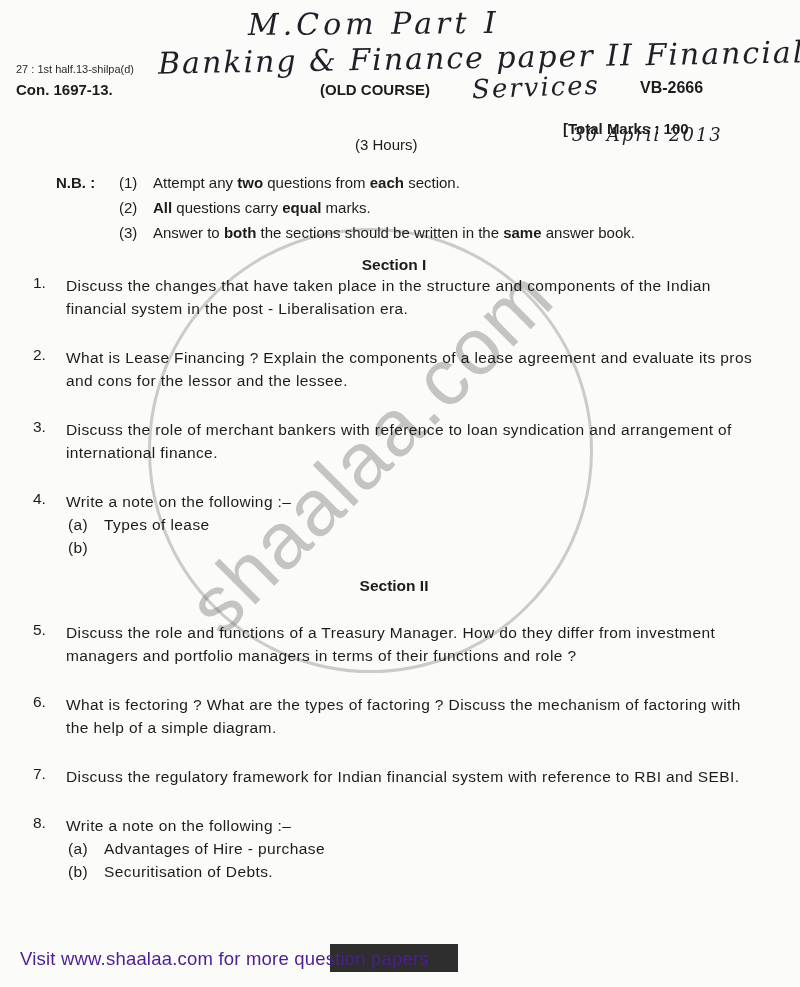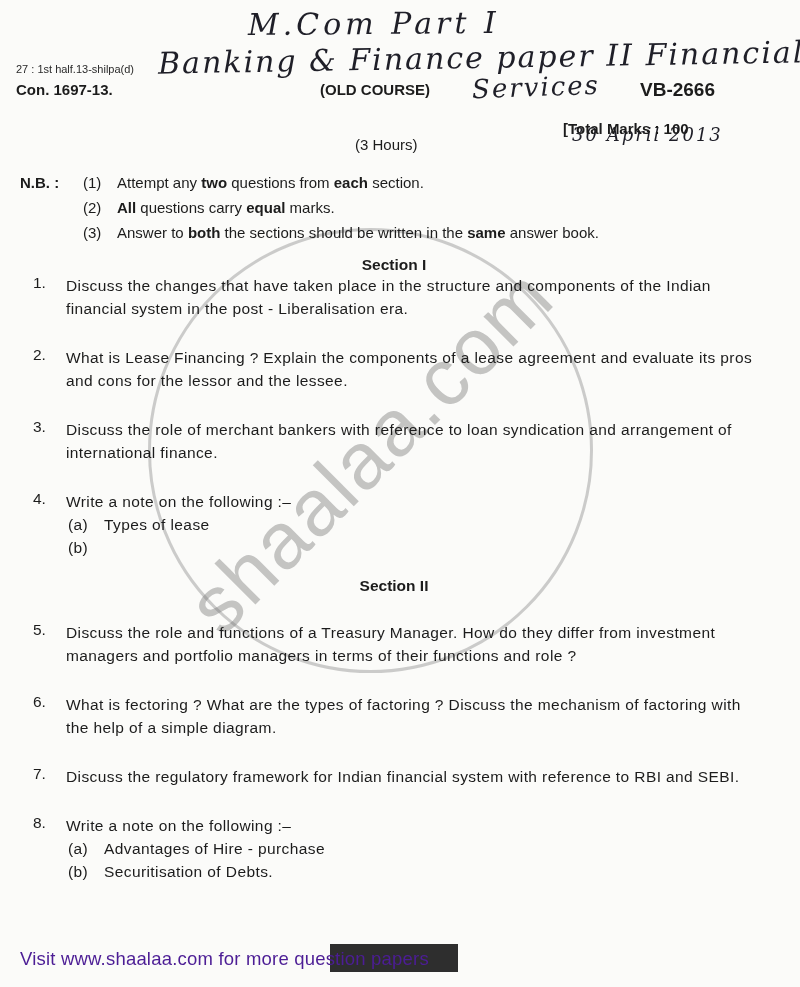--- a/index.html
+++ b/index.html
@@ -50,30 +50,30 @@
   }
   .hand-line1 { left: 248px; top: 6px;  font-size: 30px; transform: rotate(-0.5deg); letter-spacing: 4px; }
   .hand-line2 { left: 158px; top: 40px; font-size: 30px; transform: rotate(-1deg); letter-spacing: 2px; }
   .hand-services { left: 472px; top: 72px; font-size: 26px; transform: rotate(-2deg); letter-spacing: 2px; }
   .hand-date { left: 572px; top: 124px; font-size: 18px; letter-spacing: 2px; }
 
   
   .ref-small { left: 16px; top: 63px; font-size: 11px; color: #2a2a2a; }
   .con-no { left: 16px; top: 81px; font-size: 15px; font-weight: bold; }
   .old-course { left: 320px; top: 81px; font-size: 15px; font-weight: bold; }
-  .paper-code { left: 640px; top: 79px; font-size: 19px; font-weight: bold; }
+  .paper-code { left: 640px; top: 79px; font-size: 16px; font-weight: bold; }
   .hours { left: 355px; top: 136px; font-size: 15px; }
   .total-marks { left: 563px; top: 120px; font-size: 15px; font-weight: bold; }
 
   
   .nb {
     left: 20px; top: 170px; width: 745px;
     font-size: 15px; line-height: 25px;
   }
-  .nb-row { display: flex; }
+  .nb-row { display: flex; margin-left: 36px; }
   .nb-label { width: 63px; font-weight: bold; flex: 0 0 63px; }
   .nb-num { width: 34px; flex: 0 0 34px; }
   .nb-text { flex: 1; }
   .b { font-weight: bold; }
 
   
   .main {
     left: 20px; top: 256px; width: 748px;
     font-size: 15.5px;
   }

